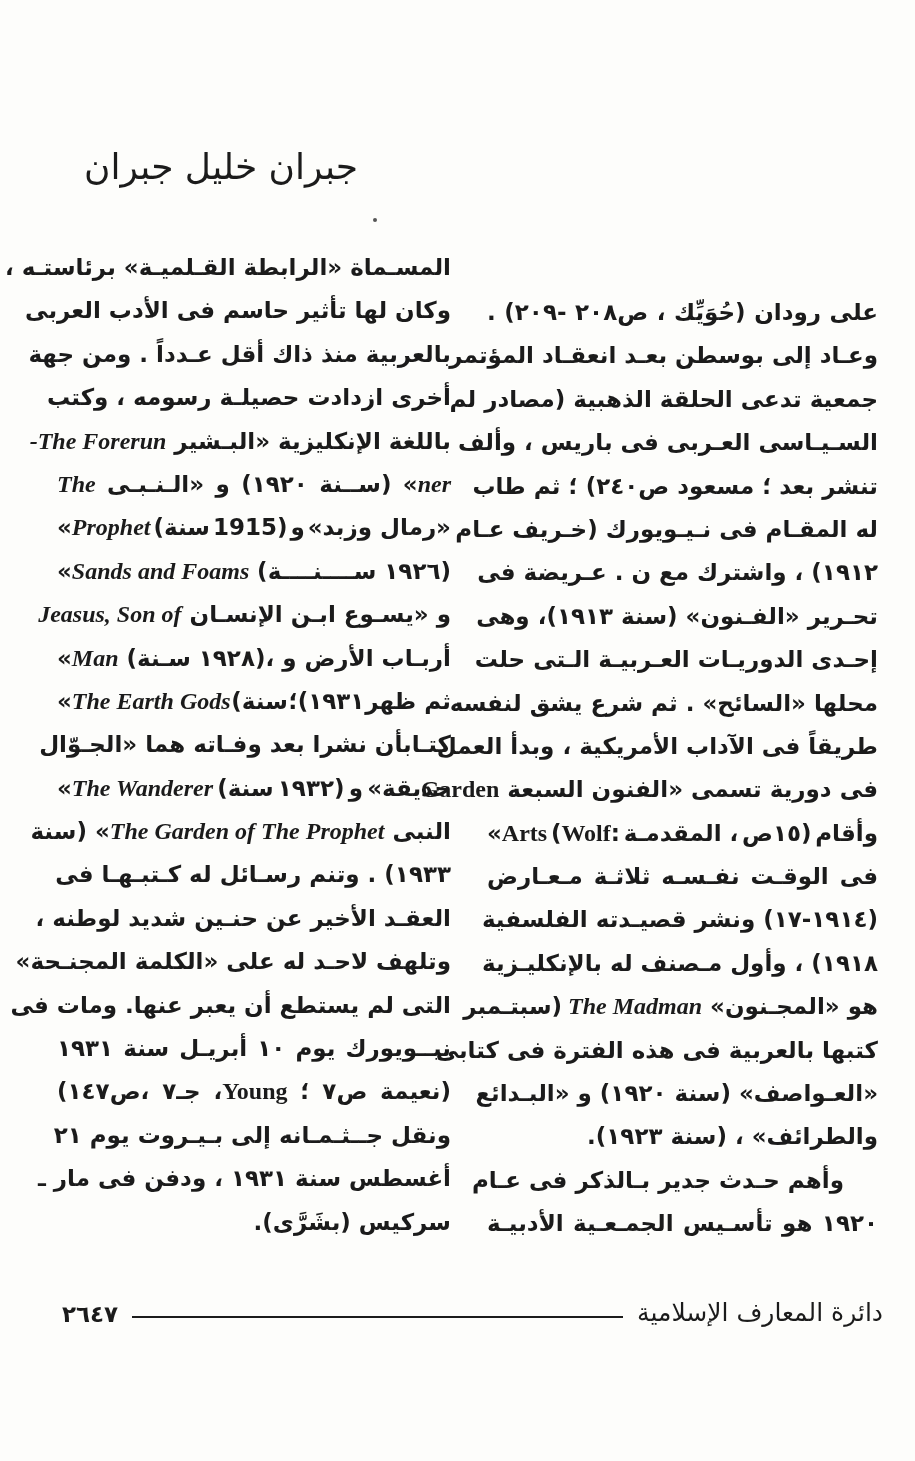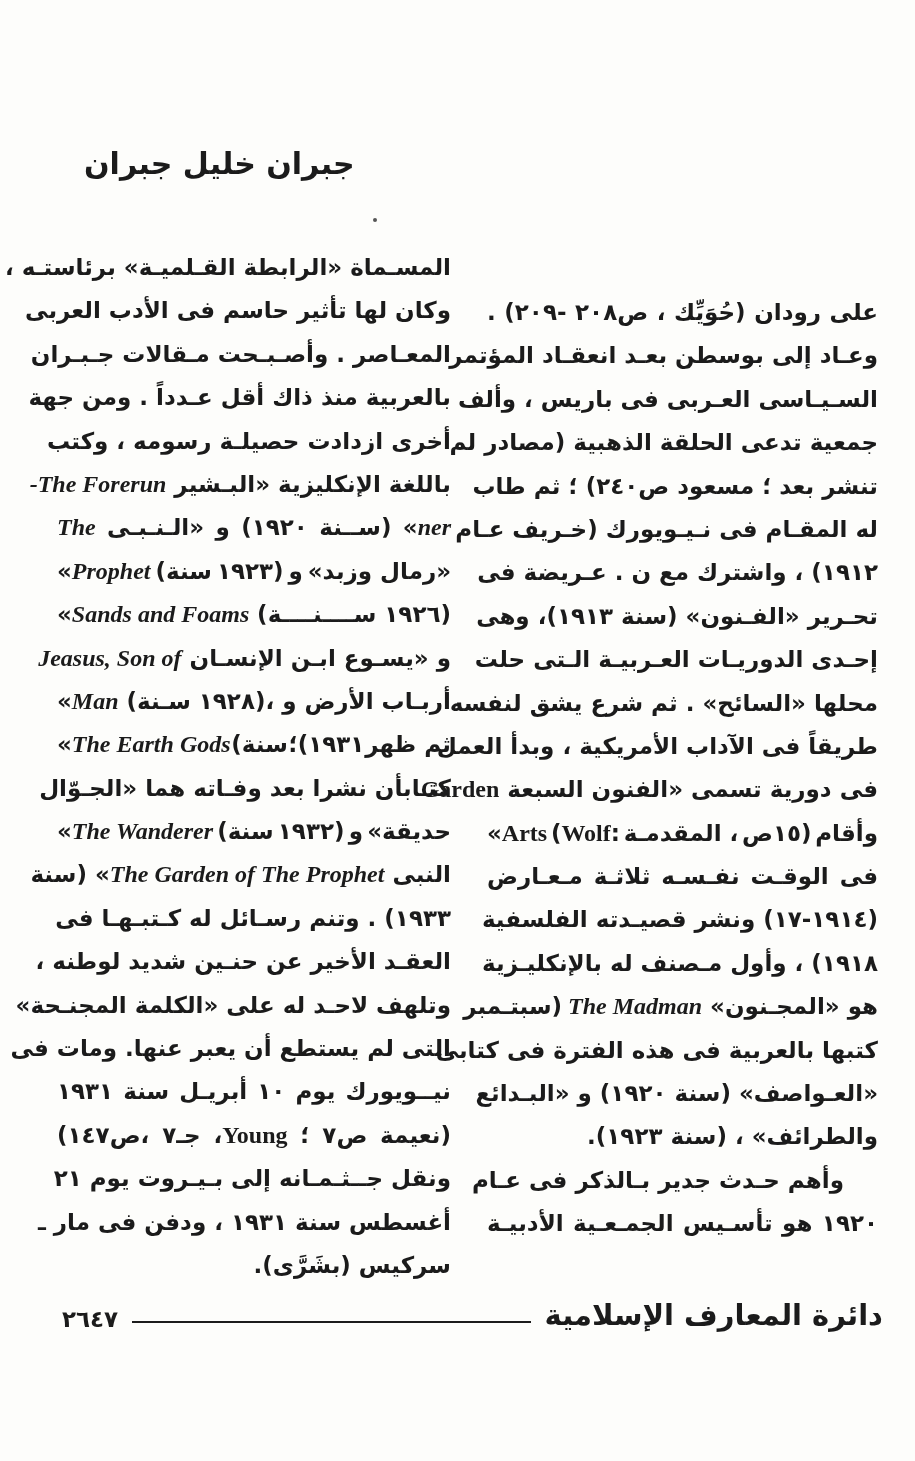--- a/index.html
+++ b/index.html
@@ -8,21 +8,21 @@
     position:relative;
     background:#fdfdfb;
     font-family:"DejaVu Sans", sans-serif;
     color:#1b1b1b;
     overflow:hidden;
   }
   .page { position:absolute; inset:0; }
 
   .header {
     position:absolute; left:84px; top:146px;
-    font-size:30px; font-weight:bold; letter-spacing:0.5px;
+    font-size:36px; font-weight:normal; letter-spacing:0.5px;
     white-space:nowrap;
   }
 
   .speck {
     position:absolute; left:373px; top:218px;
     width:4px; height:4px; border-radius:50%;
     background:#555;
   }
 
   .col { position:absolute; top:246px;font-weight:bold; }
@@ -55,36 +55,36 @@
     font-size:24px;
   }
   .latin.up { font-style:normal; }
 
   .footer {
     position:absolute; left:62px; right:32px; top:1298px;
     display:flex; align-items:flex-end; gap:14px;
   }
   .pageno { font-size:23px; font-weight:bold; }
   .rule   { flex:1; border-bottom:2.5px solid #1c1c1c; margin-bottom:9px; }
-  .pub    { font-size:29px; font-weight:bold; white-space:nowrap; }
+  .pub    { font-size:25px; font-weight:normal; white-space:nowrap; }
 </style>
 </head>
 <body style="background: rgb(253, 253, 251); color: rgb(27, 27, 27);">
 
 <div class="page">
 
   <div class="header" dir="rtl">جبران خليل جبران</div>
 
   <div class="speck"></div>
 
   <div class="col col-right">
       <div class="line" dir="rtl">على رودان (حُوَيِّك ، ص٢٠٨ -٢٠٩) .</div>
       <div class="line" dir="rtl">وعـاد إلى بوسطن بعـد انعقـاد المؤتمر</div>
+      <div class="line" dir="rtl">جمعية تدعى الحلقة الذهبية (مصادر لم</div>
       <div class="line" dir="rtl">السـيـاسى العـربى فى باريس ، وألف</div>
-      <div class="line" dir="rtl">جمعية تدعى الحلقة الذهبية (مصادر لم</div>
       <div class="line" dir="rtl">تنشر بعد ؛ مسعود ص٢٤٠) ؛ ثم طاب</div>
       <div class="line" dir="rtl">له المقـام فى نـيـويورك (خـريف عـام</div>
       <div class="line" dir="rtl">١٩١٢) ، واشترك مع ن . عـريضة فى</div>
       <div class="line" dir="rtl">تحـرير «الفـنون» (سنة ١٩١٣)، وهى</div>
       <div class="line" dir="rtl">إحـدى الدوريـات العـربيـة الـتى حلت</div>
       <div class="line" dir="rtl">محلها «السائح» . ثم شرع يشق لنفسه</div>
       <div class="line" dir="rtl">طريقاً فى الآداب الأمريكية ، وبدأ العمل</div>
       <div class="line" dir="rtl">فى دورية تسمى «الفنون السبعة <span class="latin up">Garden</span></div>
       <div class="line parts">
         <span class="part" dir="rtl"><span class="latin up">Arts</span>»</span>
@@ -100,29 +100,28 @@
       <div class="line" dir="rtl">كتبها بالعربية فى هذه الفترة فى كتابى</div>
       <div class="line" dir="rtl">«العـواصف» (سنة ١٩٢٠) و «البـدائع</div>
       <div class="line last" dir="rtl">والطرائف» ، (سنة ١٩٢٣).</div>
       <div class="line indent" dir="rtl">وأهم حـدث جدير بـالذكر فى عـام</div>
       <div class="line" dir="rtl">١٩٢٠ هو تأسـيس الجمـعـية الأدبيـة</div>
     </div>
 
   <div class="col col-left">
       <div class="line" dir="rtl">المسـماة «الرابطة القـلميـة» برئاستـه ،</div>
       <div class="line" dir="rtl">وكان لها تأثير حاسم فى الأدب العربى</div>
-      <div class="line" dir="rtl">المعـاصر . وأصـبـحت مـقالات جـبـران</div>
       <div class="line" dir="rtl">بالعربية منذ ذاك أقل عـدداً . ومن جهة</div>
       <div class="line" dir="rtl">أخرى ازدادت حصيلـة رسومه ، وكتب</div>
       <div class="line" dir="rtl">باللغة الإنكليزية «البـشير <span class="latin">The Forerun-</span></div>
       <div class="line" dir="rtl"><span class="latin">ner</span>» (ســنة ١٩٢٠) و «الـنـبـى <span class="latin">The</span></div>
       <div class="line parts">
         <span class="part" dir="rtl"><span class="latin">Prophet</span>»</span>
         <span class="part" dir="ltr">(سنة</span>
-        <span class="part" dir="ltr">١٩٢٣)</span>
+        <span class="part" dir="ltr">1915)</span>
         <span class="part" dir="rtl">و</span>
         <span class="part" dir="rtl">«رمال وزبد»</span>
       </div>
       <div class="line parts">
         <span class="part" dir="rtl"><span class="latin">Sands and Foams</span>»</span>
         <span class="part" dir="ltr">(ســــنــــة</span>
         <span class="part" dir="ltr">١٩٢٦)</span>
       </div>
       <div class="line" dir="rtl">و «يسـوع ابـن الإنسـان <span class="latin">Jeasus, Son of</span></div>
       <div class="line parts">

